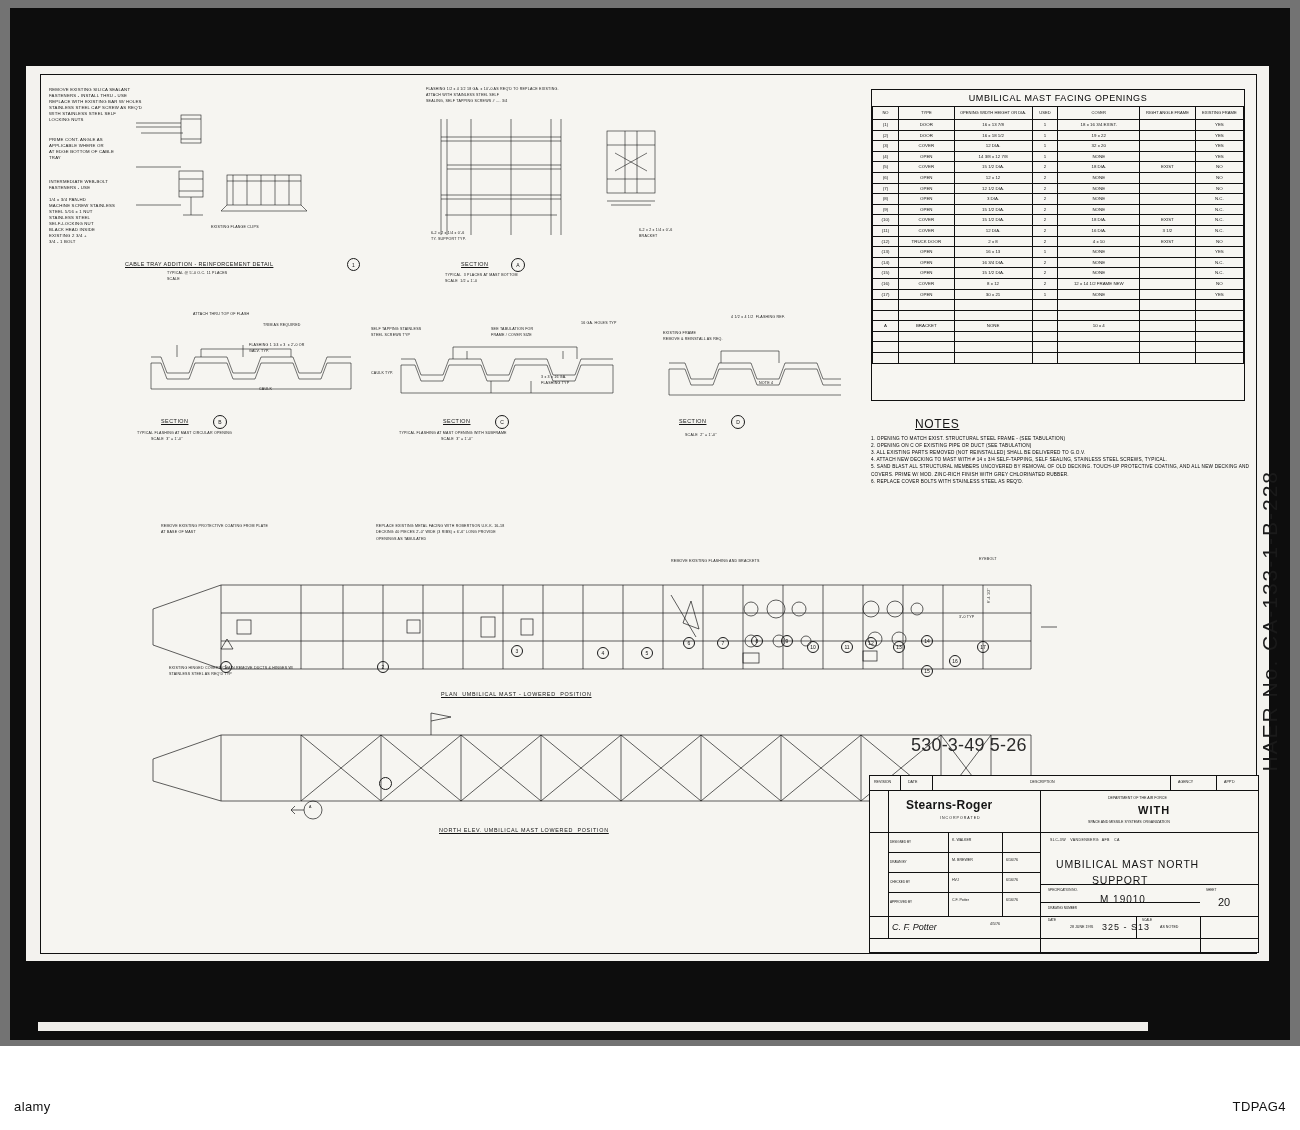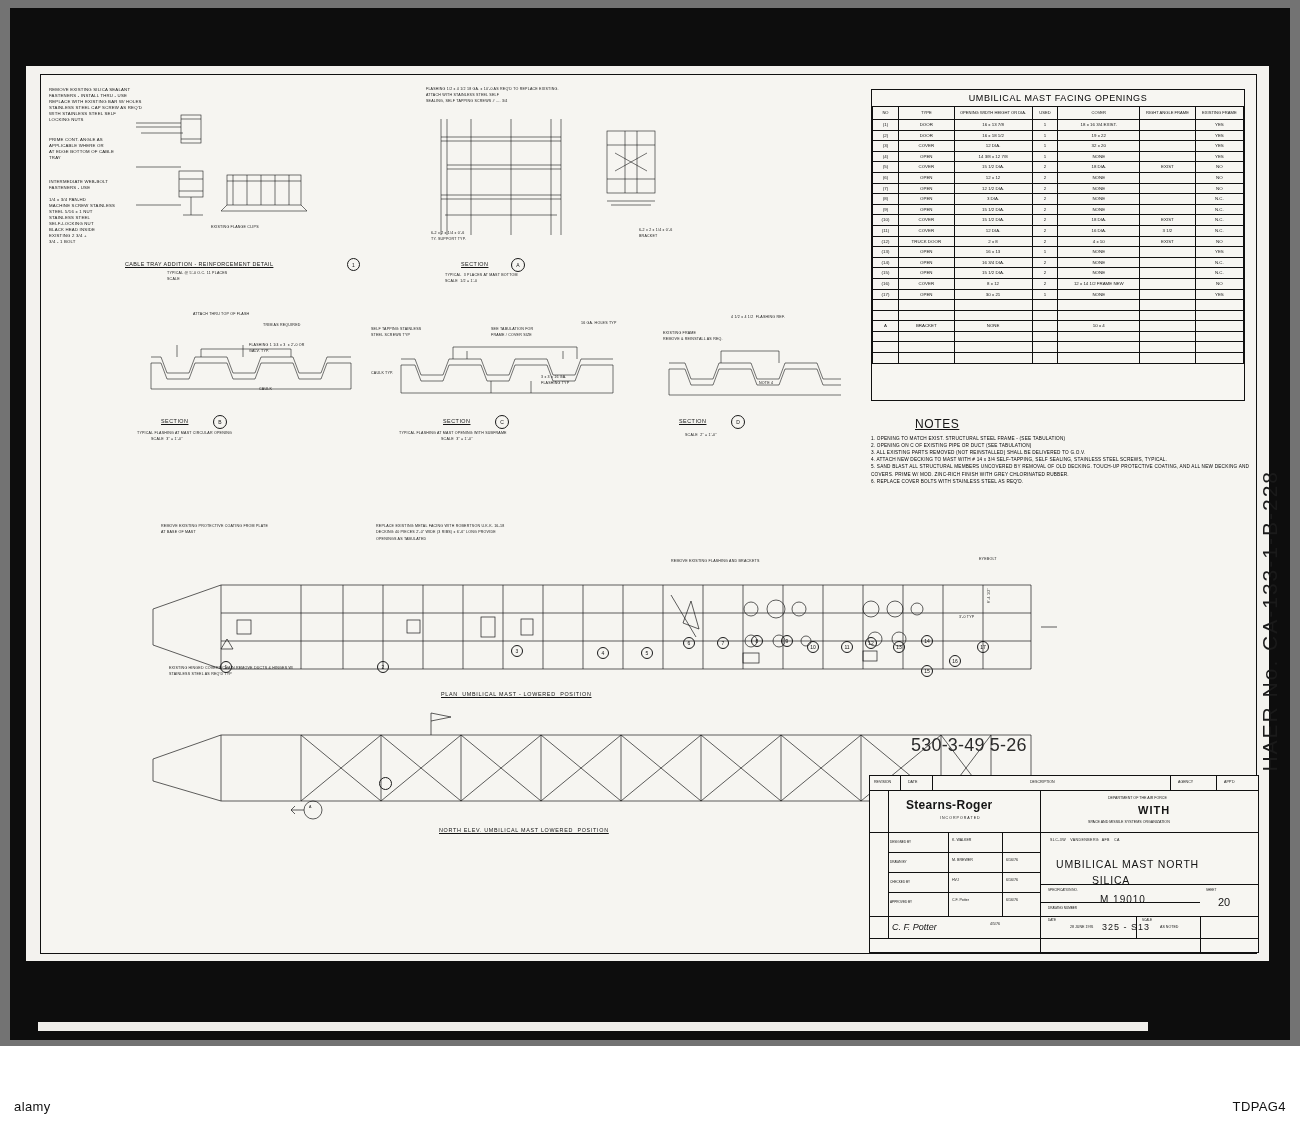--- a/index.html
+++ b/index.html
@@ -662,21 +662,21 @@
       <div class="tbtxt xtiny" style="left:20px;top:104px;font-size:3.1px;">CHECKED BY</div>
       <div class="tbtxt xtiny" style="left:82px;top:102px;">HVJ</div>
       <div class="tbtxt xtiny" style="left:136px;top:102px;">6/16/76</div>
 
       <div class="tbtxt xtiny" style="left:20px;top:124px;font-size:3.1px;">APPROVED BY</div>
       <div class="tbtxt xtiny" style="left:82px;top:122px;">C.F. Potter</div>
       <div class="tbtxt xtiny" style="left:136px;top:122px;">6/16/76</div>
 
       <div class="tbtxt xtiny" style="left:180px;top:62px;letter-spacing:.4px;">SLC-3W   VANDENBERG  AFB   CA</div>
       <div class="tbtxt" style="left:186px;top:82px;font-size:10.5px;letter-spacing:.8px;">UMBILICAL MAST NORTH</div>
-      <div class="tbtxt" style="left:222px;top:98px;font-size:10.5px;letter-spacing:.8px;">SILICA</div>
+      <div class="tbtxt" style="left:222px;top:98px;font-size:10.5px;letter-spacing:.8px;">SUPPORT</div>
 
       <div class="tbtxt" style="left:22px;top:146px;font-size:9px;font-style:italic;">C. F. Potter</div>
       <div class="tbtxt xtiny" style="left:120px;top:146px;">4/5/76</div>
       <div class="tbline" style="left:170px;top:140px;width:1px;height:22px;"></div>
       <div class="tbtxt xtiny" style="left:178px;top:142px;font-size:3.1px;">DATE</div>
       <div class="tbtxt xtiny" style="left:200px;top:149px;">28 JUNE 1976</div>
       <div class="tbline" style="left:266px;top:140px;width:1px;height:22px;"></div>
       <div class="tbtxt xtiny" style="left:272px;top:142px;font-size:3.1px;">SCALE</div>
       <div class="tbtxt xtiny" style="left:290px;top:149px;">AS NOTED</div>
 

